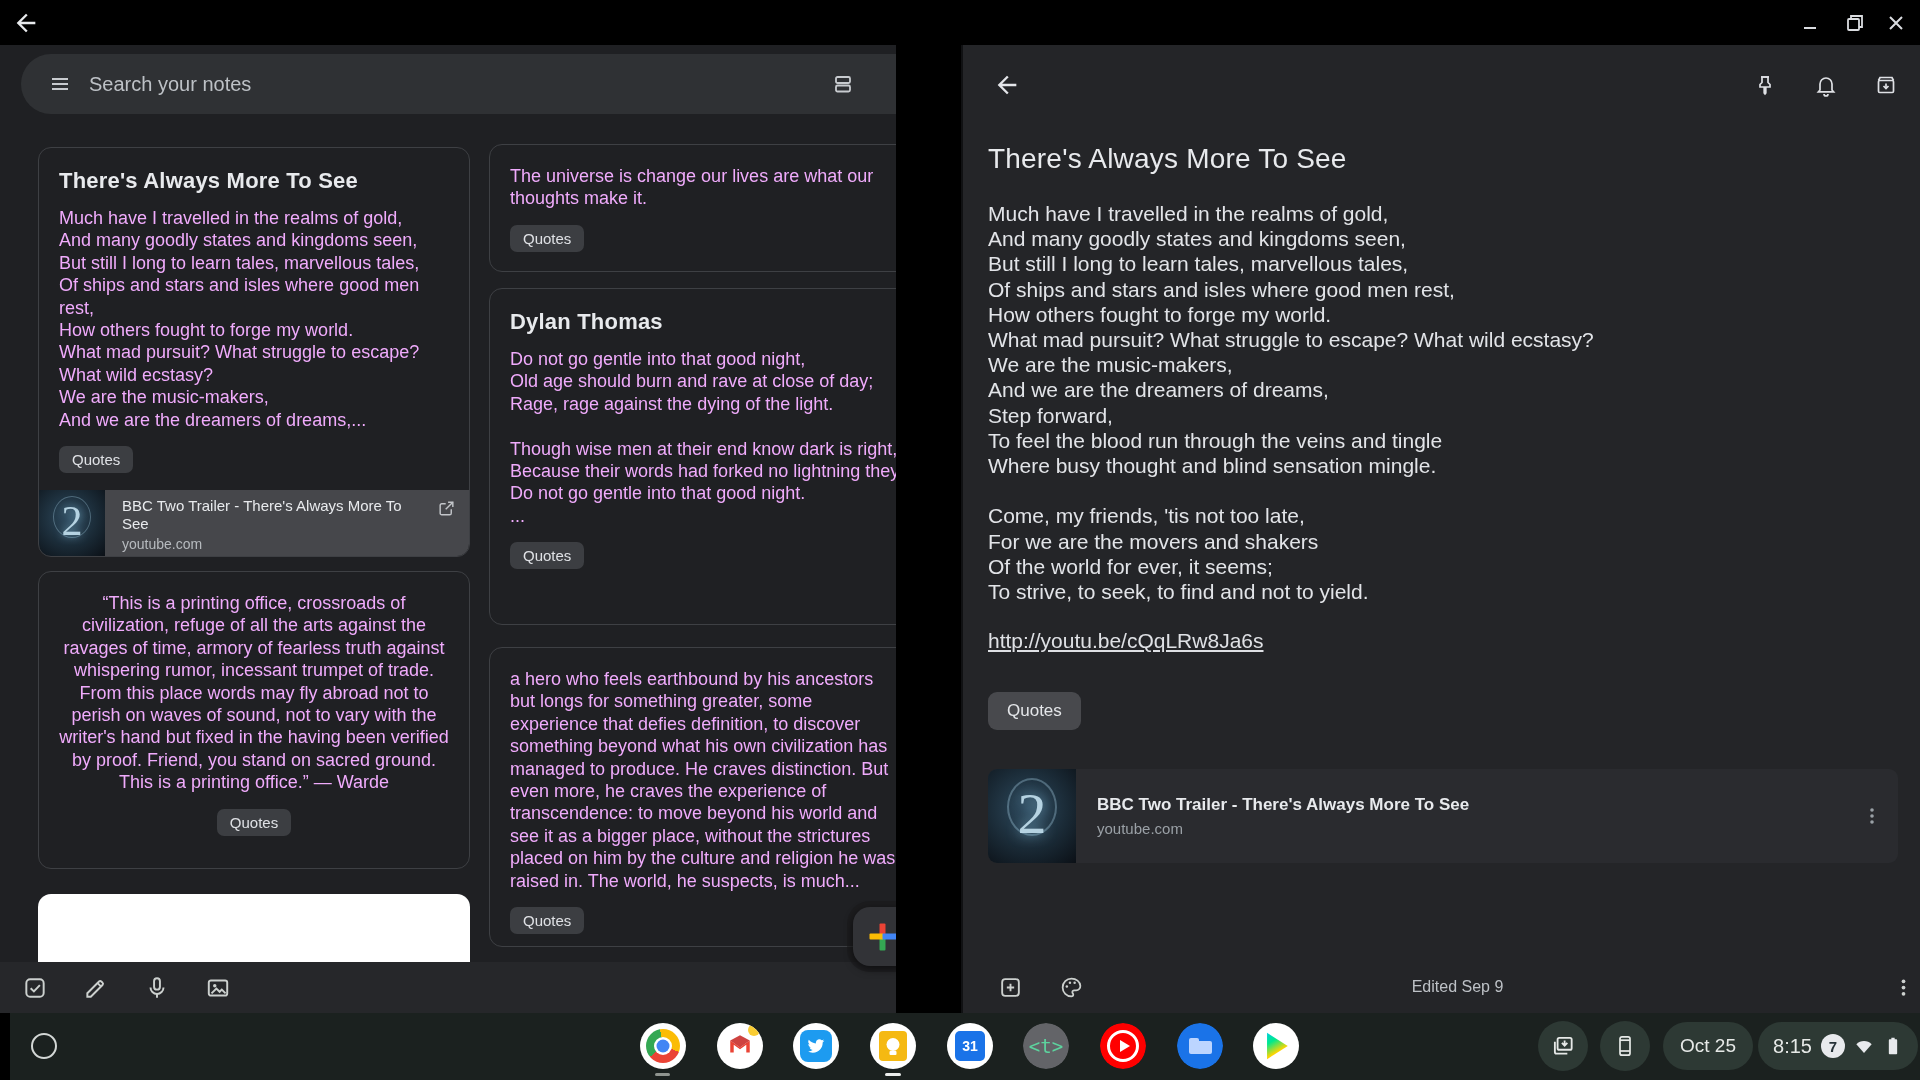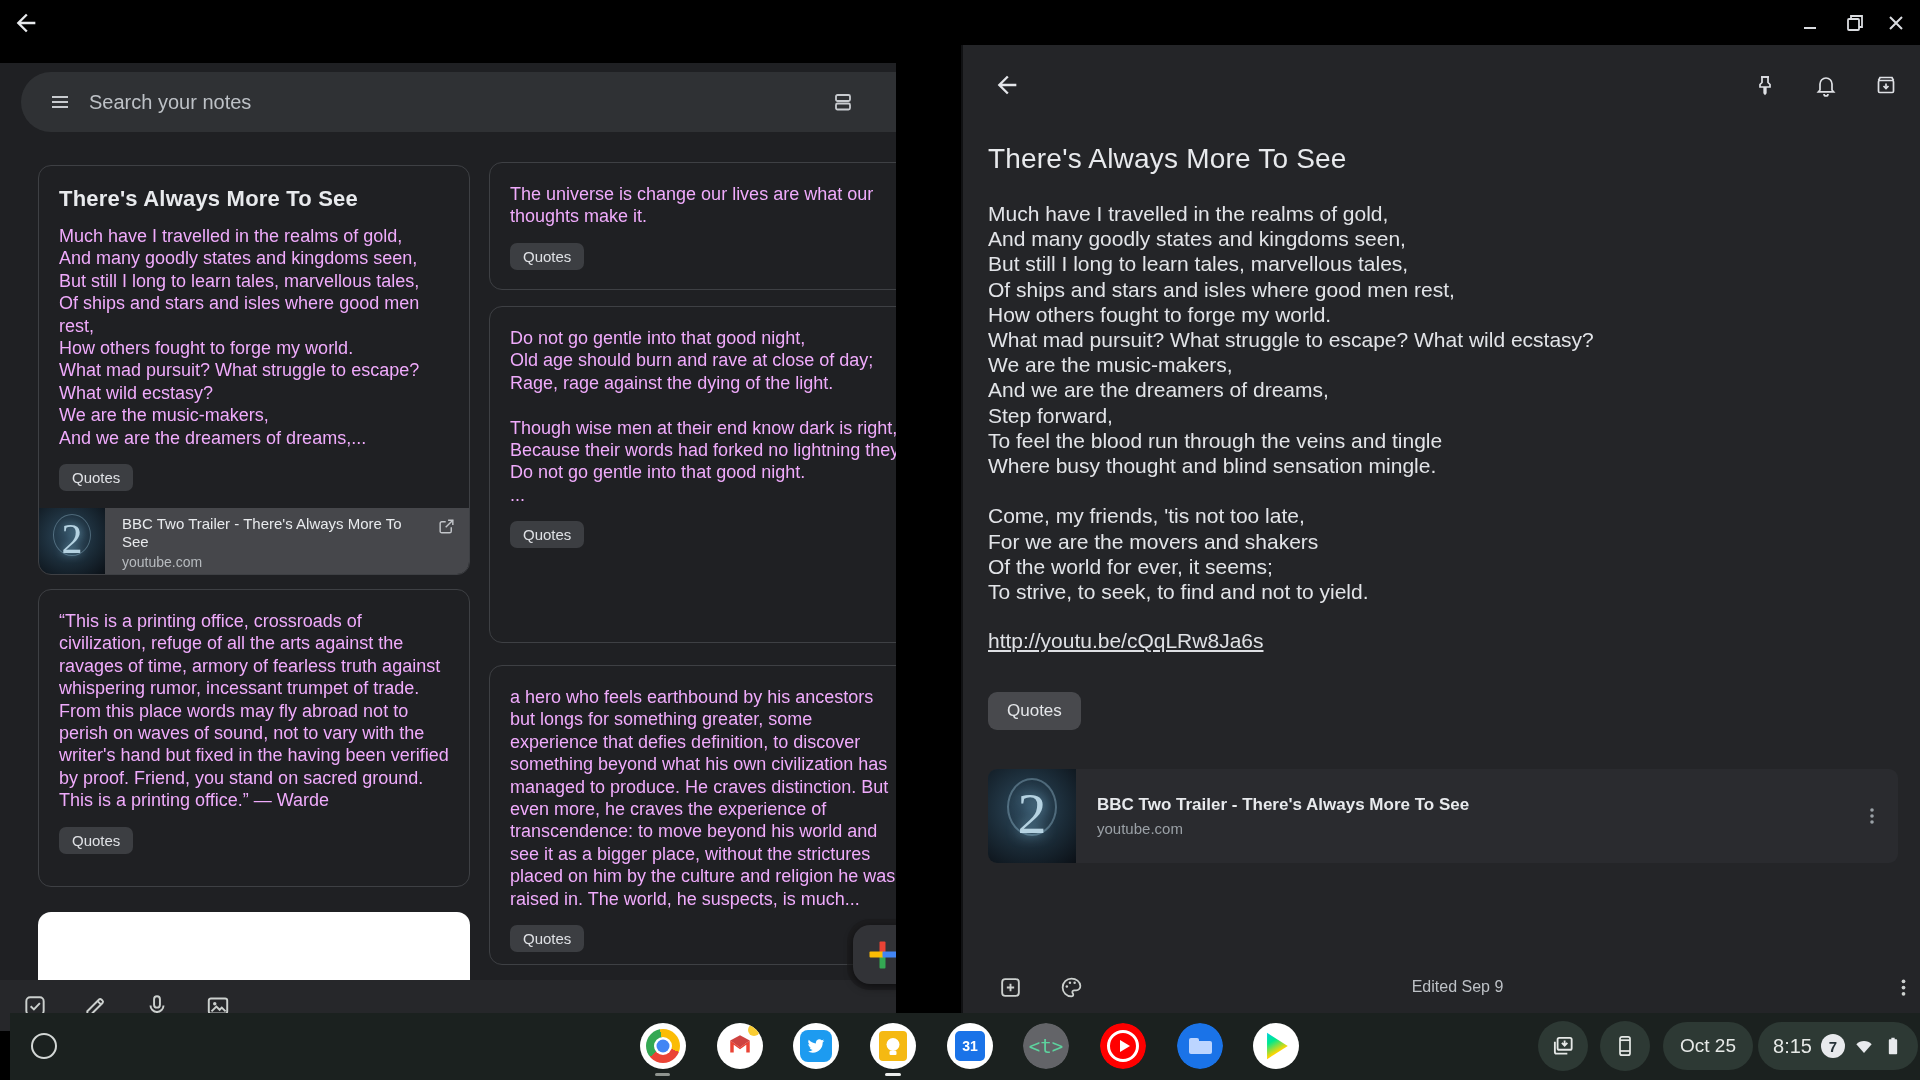--- a/index.html
+++ b/index.html
@@ -7,21 +7,21 @@
     font-family:"Liberation Sans", sans-serif; -webkit-font-smoothing:antialiased; }
   .screen { position:relative; width:1920px; height:1080px; background:#000; }
 
   
   .titlebar { position:absolute; left:0; top:0; width:1920px; height:45px; background:#000; }
   .tb-back { position:absolute; left:12px; top:9px; width:28px; height:28px; color:#e8eaed; cursor:pointer; }
   .winctl { position:absolute; top:11px; width:24px; height:24px; color:#dadce0; }
   .winctl.min { left:1798px; } .winctl.restore { left:1843px; } .winctl.close { left:1884px; }
 
   
-  .left-panel { position:absolute; left:0; top:63px; width:896px; height:968px; background:#1f2023; overflow:hidden; }
+  .left-panel { position:absolute; left:0; top:45px; width:896px; height:968px; background:#1f2023; overflow:hidden; }
   .searchbar { position:absolute; left:21px; top:9px; width:916px; height:60px; border-radius:30px; background:#2f3134; display:flex; align-items:center; }
   .hamburger { width:24px; height:24px; margin-left:27px; color:#c8cbcf; }
   .search-text { margin-left:17px; font-size:20px; color:#bdc1c6; }
   .viewtoggle { position:absolute; right:82px; top:18px; width:24px; height:24px; color:#c8cbcf; }
 
   .card { position:absolute; width:432px; border:1px solid #3e4044; border-radius:13px; background:#1f2023; padding:20px 20px; }
   .card .ntitle { font-size:22px; font-weight:bold; color:#e8eaed; letter-spacing:.2px; margin-bottom:13px; }
   .card .nbody { font-size:18px; line-height:22.4px; color:#f0abfc; white-space:pre-line; }
   .chip { display:inline-block; margin-top:15px; background:#3c3e42; color:#dfe1e5; font-size:15px; padding:5px 13px; border-radius:7px; }
 
@@ -30,21 +30,21 @@
   .thumb { position:relative; flex:0 0 66px; height:66px; border-radius:0 0 0 12px; overflow:hidden;
      background:radial-gradient(circle at 45% 42%, #2e4a5e 0%, #1a2a36 55%, #0b1016 100%); }
   .thumb .two { position:absolute; left:50%; top:50%; transform:translate(-50%,-54%); font-size:42px; color:rgba(195,224,238,.9);
      text-shadow:0 0 10px rgba(140,200,230,.8); font-family:"Liberation Serif", serif; }
   .thumb .ring { position:absolute; left:14px; top:6px; width:38px; height:42px; border-radius:50%; border:1.5px solid rgba(170,210,230,.35); }
   .prev-text { padding:7px 40px 0 17px; min-width:0; }
   .prev-title { font-size:15px; line-height:18px; color:#e8eaed; }
   .prev-domain { font-size:14px; color:#b7bbbf; margin-top:3px; }
   .ext-icon { position:absolute; right:13px; top:9px; width:19px; height:19px; color:#c3c6ca; }
 
-  .note2 { left:38px; top:526px; height:298px; }
+  .note2 { left:38px; top:526px; height:298px;text-align:center; }
   .note-white { position:absolute; left:38px; top:849px; width:432px; height:68px; background:#ffffff; border-radius:13px 13px 0 0; }
 
   .noteA { left:489px; top:99px; height:128px; }
   .noteB { left:489px; top:243px; height:337px; }
   .noteC { left:489px; top:602px; height:300px; }
 
   
   .ltoolbar { position:absolute; left:0; top:917px; width:960px; height:51px; background:#26272a; display:flex; align-items:center; }
   .ltool-icon { width:26px; height:26px; color:#ccd0ce; margin-left:35px; }
   .ltool-icon:first-child { margin-left:22px; }
@@ -212,20 +212,21 @@
     </div>
 
     <div class="note-white"></div>
 
     <div class="card noteA">
       <div class="nbody">The universe is change our lives are what our thoughts make it.</div>
       <span class="chip">Quotes</span>
     </div>
 
     <div class="card noteB">
+      <div class="ntitle">Dylan Thomas</div>
       <div class="nbody">Do not go gentle into that good night,
 Old age should burn and rave at close of day;
 Rage, rage against the dying of the light.
 
 Though wise men at their end know dark is right,
 Because their words had forked no lightning they
 Do not go gentle into that good night.
 ...</div>
       <span class="chip">Quotes</span>
     </div>

